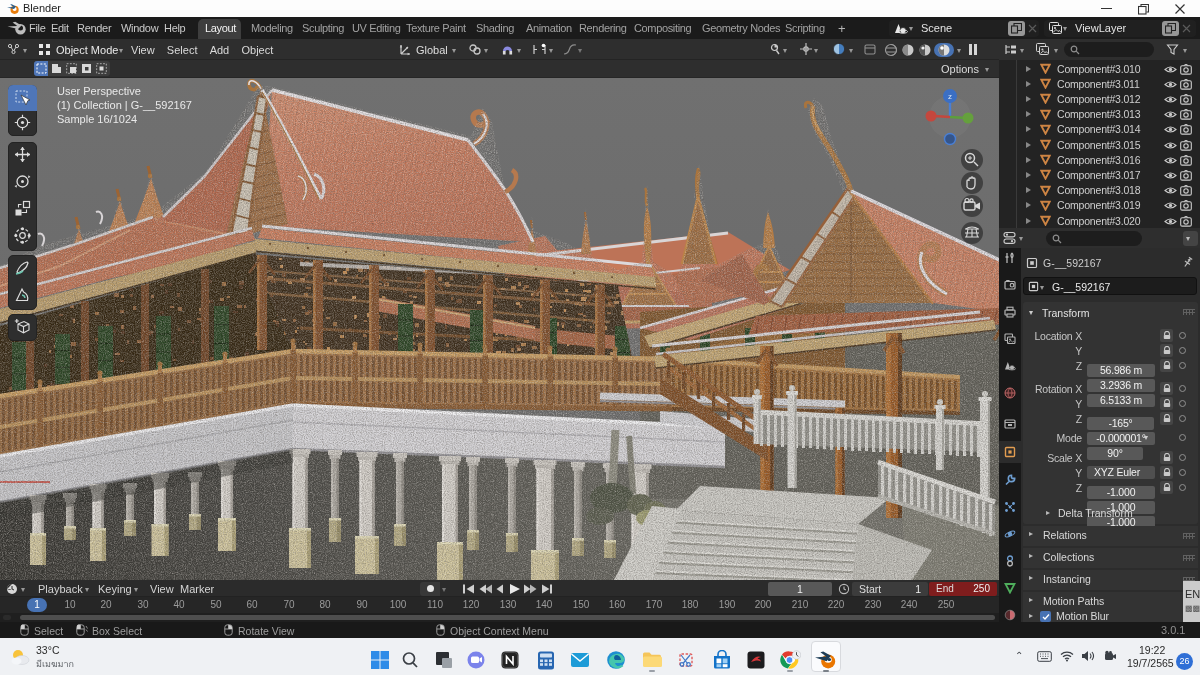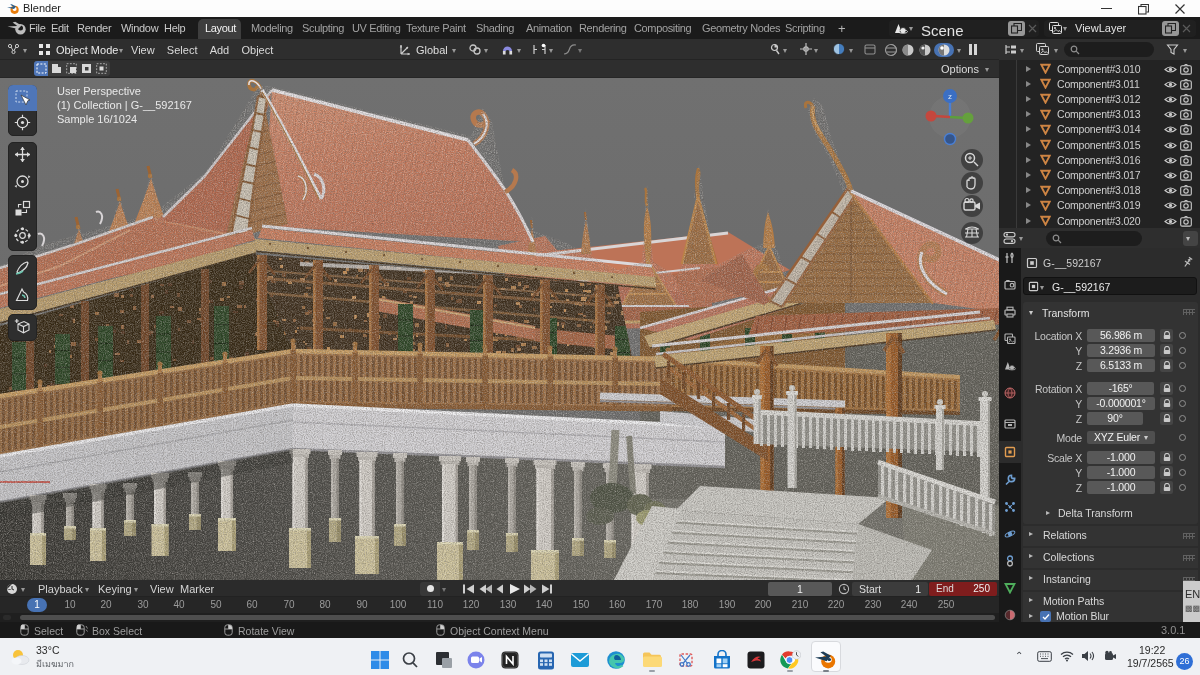--- a/index.html
+++ b/index.html
@@ -5,21 +5,21 @@
   html,body{margin:0;padding:0;}
   body{width:1200px;height:675px;position:relative;overflow:hidden;
        font-family:"Liberation Sans",sans-serif;background:#191919;
        -webkit-font-smoothing:antialiased;}
   .abs{position:absolute;}
   .txt{position:absolute;white-space:nowrap;}
   .mtx{top:22px;font-size:11px;color:#cacaca;letter-spacing:-0.3px;}
   .ttx{top:22px;font-size:11px;color:#a2a2a2;letter-spacing:-0.35px;}
   .or{position:absolute;font-size:10.5px;color:#cfcfcf;letter-spacing:-0.2px;white-space:nowrap;}
   .pl{position:absolute;font-size:10.5px;color:#c6c6c6;letter-spacing:-0.2px;white-space:nowrap;text-align:right;}
-  .pf{position:absolute;height:13px;background:#585858;border-radius:2px;font-size:10.5px;color:#f1f1f1;text-align:center;line-height:13px;letter-spacing:-0.2px;}
+  .pf{position:absolute;height:13px;background:#585858;border-radius:2px;font-size:10.5px;color:#f1f1f1;text-align:center;line-height:13px;letter-spacing:-0.2px;margin-top:35px;}
   .lk{position:absolute;width:13px;height:13px;background:#454545;border-radius:2px;}
   .dot{position:absolute;width:5px;height:5px;border:1.2px solid #909090;border-radius:50%;}
   .sect{position:absolute;left:1023px;width:175px;height:20px;background:#333333;font-size:10.5px;color:#d8d8d8;line-height:20px;}
   .grip{position:absolute;width:12px;height:6px;background-image:repeating-linear-gradient(to right,#888 0,#888 1px,transparent 1px,transparent 3px),repeating-linear-gradient(to bottom,#888 0,#888 1px,transparent 1px,transparent 3px);opacity:0.55;}
 </style>
 </head>
 <body>
 
 <div class="abs" style="left:0;top:0;width:1200px;height:17px;background:#fdfdfd;"></div>
 <svg class="abs" style="left:6px;top:2px;" width="14" height="14" viewBox="0 0 14 14">
@@ -63,21 +63,21 @@
 <div class="txt ttx" style="left:785px;">Scripting</div>
 <div class="txt" style="left:838px;top:21px;font-size:13px;color:#b5b5b5;">+</div>
 
 <div class="abs" style="left:889px;top:20px;width:150px;height:17px;background:#202020;border-radius:4px;"></div>
 <svg class="abs" style="left:894px;top:22px;" width="14" height="13" viewBox="0 0 14 13">
   <path d="M1 11 L4.5 2 L8 11 Z" fill="#e8e8e8"></path>
     <circle cx="9" cy="8.6" r="3.1" fill="#e8e8e8" stroke="#202020" stroke-width="0.8"></circle>
     <ellipse cx="9" cy="9.6" rx="4.6" ry="1.6" fill="none" stroke="#e8e8e8" stroke-width="0.9"></ellipse>
 </svg>
 <div class="txt" style="left:909px;top:24px;font-size:8px;color:#999;">▾</div>
-<div class="txt" style="left:921px;top:22px;font-size:15px;color:#e3e3e3;">Scene</div>
+<div class="txt" style="left:921px;top:22px;font-size:11px;color:#e3e3e3;">Scene</div>
 <div class="abs" style="left:1008px;top:21px;width:17px;height:15px;background:#979797;border-radius:3px;"></div>
 <svg class="abs" style="left:1011px;top:23px;" width="11" height="11" viewBox="0 0 11 11">
     <rect x="0.5" y="3" width="6" height="7" fill="none" stroke="#222" stroke-width="1.1"></rect>
     <path d="M3 3 L3 0.5 L10.5 0.5 L10.5 7.5 L6.5 7.5" fill="none" stroke="#222" stroke-width="1.1"></path>
   </svg>
 <svg class="abs" style="left:1028px;top:24px;" width="9" height="9" viewBox="0 0 9 9">
     <path d="M1 1 L8 8 M8 1 L1 8" stroke="#5a5a5a" stroke-width="1.2"></path>
   </svg>
 
 <div class="abs" style="left:1044px;top:20px;width:152px;height:17px;background:#202020;border-radius:4px;"></div>

